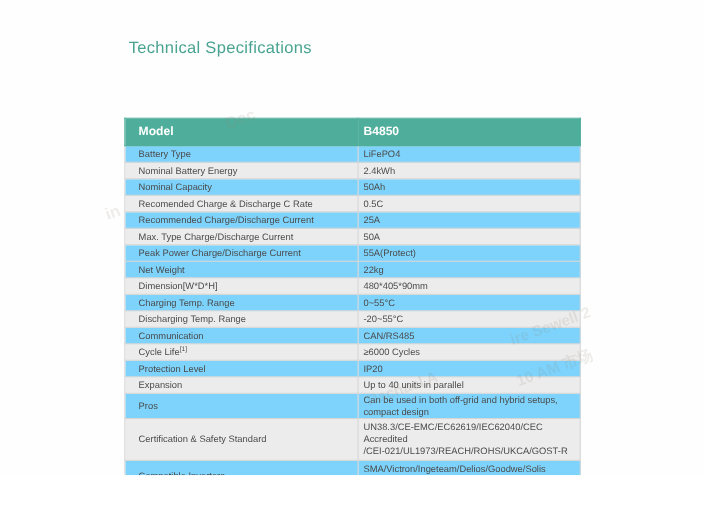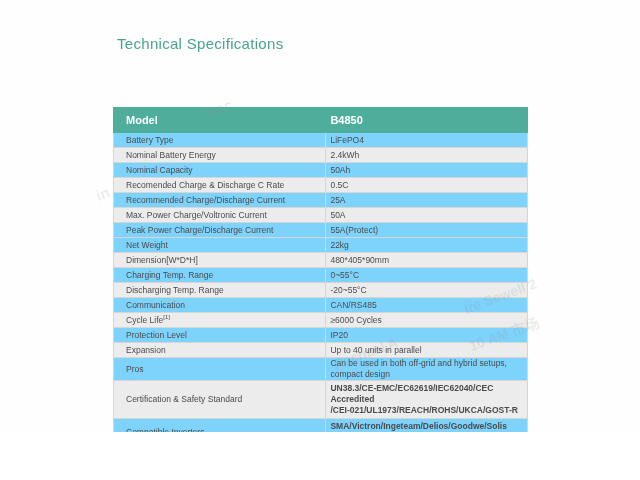--- a/index.html
+++ b/index.html
@@ -22,21 +22,21 @@
     background:var(--accent,#4fae9b); color:#ffffff; font-size:11px;
     height:24px; border:1px solid var(--accent,#4fae9b); font-weight:bold;
   }
   th.label, td.label { width:47.2%; text-align:left; padding:0 4px 0 12px; }
   th.value, td.value { text-align:left; padding:0 4px; }
   table.spec-table td {
     border:1px solid #d6d6d6; height:14px; line-height:11px;
     background:#7dd3fc;
   }
   tr.alt td { background:var(--alt-row,#ececec); }
-  td.value.multiline { padding-top:2px; padding-bottom:2px;font-weight:bold; }
+  td.value.multiline { padding-top:2px; padding-bottom:2px; }
   sup { font-size:6px; vertical-align:super; line-height:0; }
   .footnote {
     margin-top:2px; margin-left:14px; font-size:6px; color:#9a9a9a;
     letter-spacing:0.1px;
   }
   .watermark {
     position:absolute; color:#8f8273; opacity:0.14; white-space:nowrap;
     transform:rotate(-20deg); pointer-events:none; font-weight:bold;
   }
 </style>
@@ -77,21 +77,21 @@
     <td class="label">Recomended Charge &amp; Discharge C Rate</td>
     <td class="value">0.5C</td>
   </tr>
 
   <tr>
     <td class="label">Recommended Charge/Discharge Current</td>
     <td class="value">25A</td>
   </tr>
 
   <tr class="alt">
-    <td class="label">Max. Power Charge/Voltronic Current</td>
+    <td class="label">Max. Type Charge/Discharge Current</td>
     <td class="value">50A</td>
   </tr>
 
   <tr>
     <td class="label">Peak Power Charge/Discharge Current</td>
     <td class="value">55A(Protect)</td>
   </tr>
 
 
   <tr>

